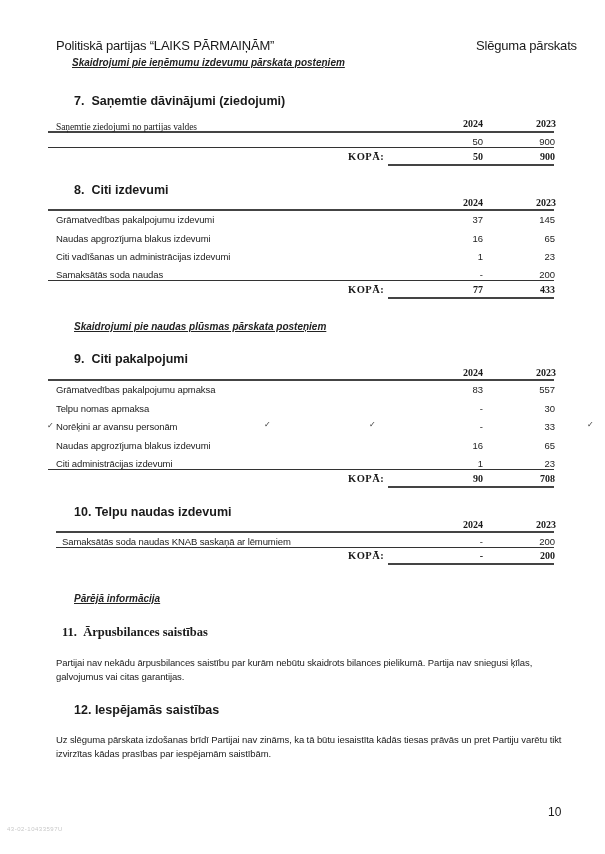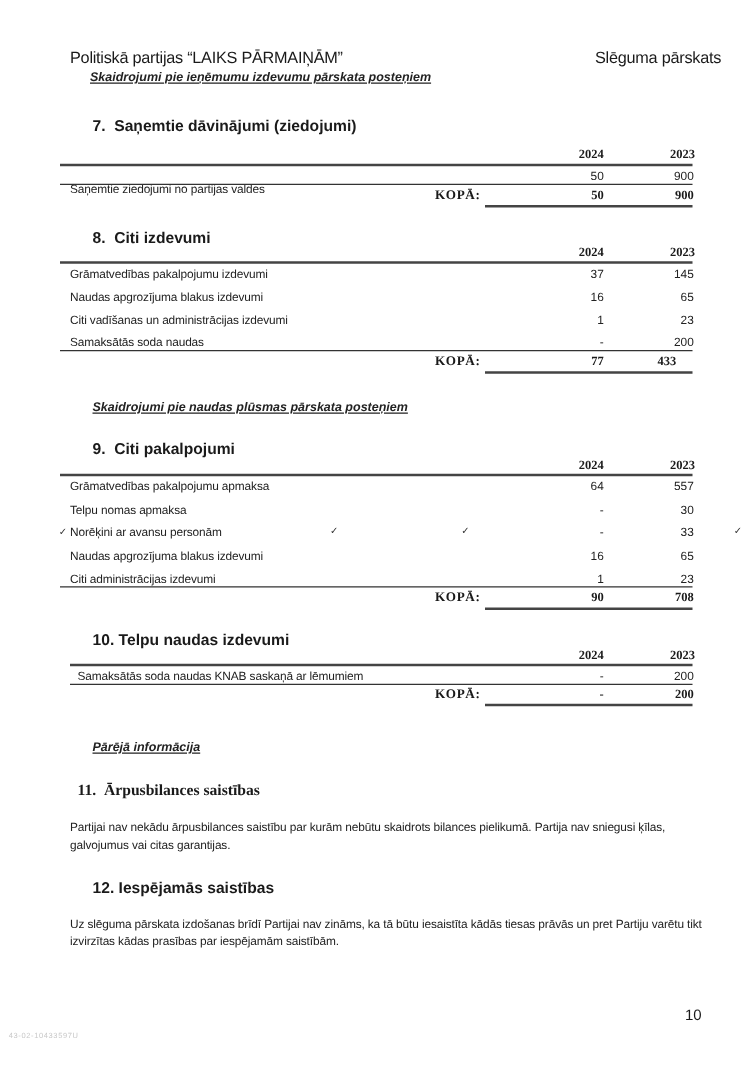--- a/index.html
+++ b/index.html
@@ -30,21 +30,21 @@
 <div class="sec-title" style="left:72px; top:57px;">Skaidrojumi pie ieņēmumu izdevumu pārskata posteņiem</div>
 
 <div class="note-title" style="left:74px; top:94px;">
   <span class="num">7.</span>&nbsp;
   <span>Saņemtie dāvinājumi (ziedojumi)</span>
 </div>
 <div class="yr" style="left:443px; top:118px;">2024</div>
 <div class="yr" style="left:516px; top:118px;">2023</div>
 <div class="hline thick" style="left:48px; top:131px; width:506px;"></div>
 <div>
-  <div class="row-label" style="left:56px; top:146px;">Saņemtie ziedojumi no partijas valdes</div>
+  <div class="row-label" style="left:56px; top:122px;font-family:Liberation Serif, serif;">Saņemtie ziedojumi no partijas valdes</div>
   <div class="val" style="left:443px; top:136px;">50</div>
   <div class="val" style="left:515px; top:136px;">900</div>
 </div>
 <div class="hline" style="left:48px; top:147px; width:506px;"></div>
 <div class="kopa" style="left:348px; top:151px;">KOPĀ:</div>
 <div class="totval" style="left:443px; top:151px;">50</div>
 <div class="totval" style="left:515px; top:151px;">900</div>
 <div class="hline thick" style="left:388px; top:164px; width:166px;"></div>
 
 <div class="note-title" style="left:74px; top:183px;">
@@ -71,36 +71,36 @@
   <div class="val" style="left:515px; top:251px;">23</div>
 </div>
 <div>
   <div class="row-label" style="left:56px; top:269px;">Samaksātās soda naudas</div>
   <div class="val" style="left:443px; top:269px;">-</div>
   <div class="val" style="left:515px; top:269px;">200</div>
 </div>
 <div class="hline" style="left:48px; top:280px; width:506px;"></div>
 <div class="kopa" style="left:348px; top:284px;">KOPĀ:</div>
 <div class="totval" style="left:443px; top:284px;">77</div>
-<div class="totval" style="left:501px; top:284px;">433</div>
+<div class="totval" style="left:515px; top:284px;">433</div>
 <div class="hline thick" style="left:388px; top:297px; width:166px;"></div>
 
 <div class="sec-title" style="left:74px; top:321px;">Skaidrojumi pie naudas plūsmas pārskata posteņiem</div>
 
 <div class="note-title" style="left:74px; top:352px;">
   <span class="num">9.</span>&nbsp;
   <span>Citi pakalpojumi</span>
 </div>
 <div class="yr" style="left:443px; top:367px;">2024</div>
 <div class="yr" style="left:516px; top:367px;">2023</div>
 <div class="hline thick" style="left:48px; top:379px; width:506px;"></div>
 
 <div>
   <div class="row-label" style="left:56px; top:384px;">Grāmatvedības pakalpojumu apmaksa</div>
-  <div class="val" style="left:443px; top:384px;">64</div>
+  <div class="val" style="left:443px; top:384px;">83</div>
   <div class="val" style="left:515px; top:384px;">557</div>
 </div>
 <div>
   <div class="row-label" style="left:56px; top:403px;">Telpu nomas apmaksa</div>
   <div class="val" style="left:443px; top:403px;">-</div>
   <div class="val" style="left:515px; top:403px;">30</div>
 </div>
 <div>
   <div class="mark" style="left:47px; top:421px;">✓</div>
   <div class="row-label" style="left:56px; top:421px;">Norēķini ar avansu personām</div>

